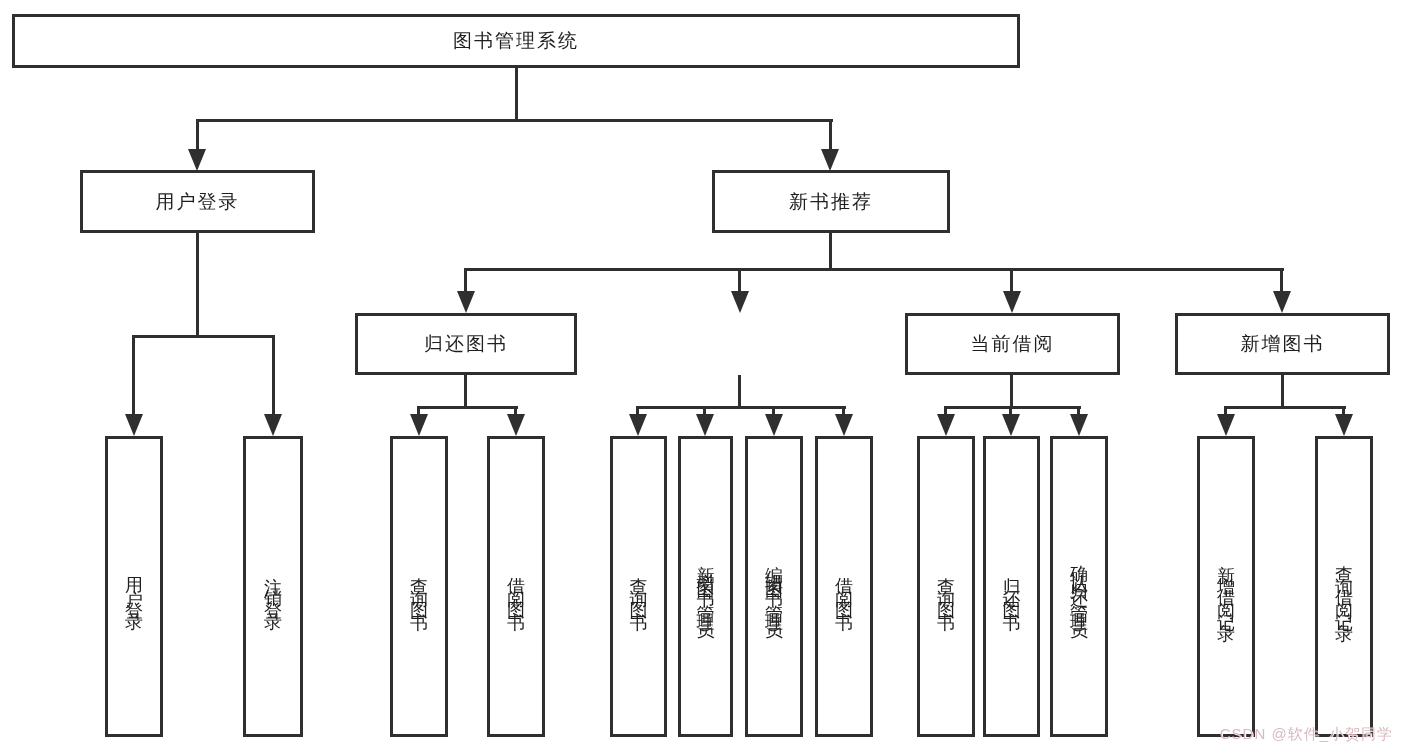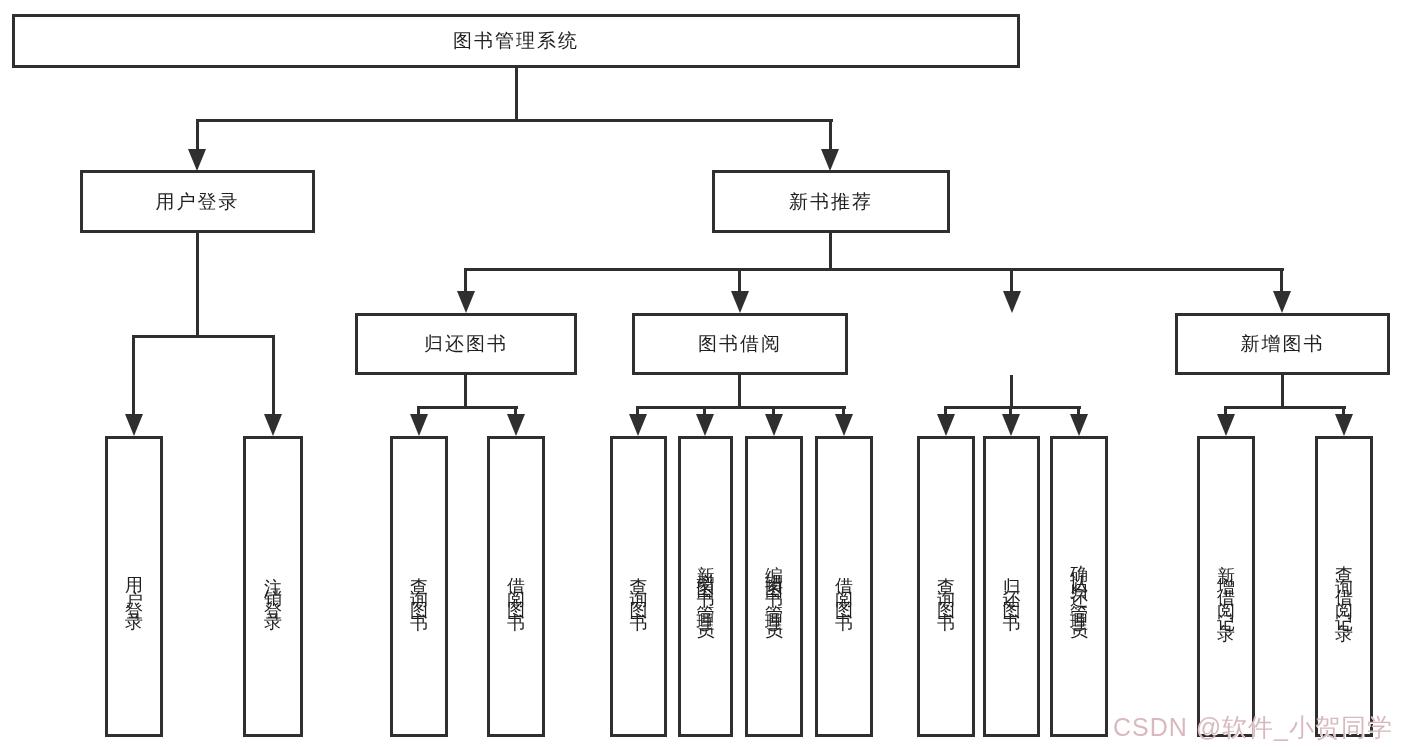--- a/index.html
+++ b/index.html
@@ -29,21 +29,21 @@
   .leaf.dense{letter-spacing:8px;}
   .vl{position:absolute;width:3px;background:var(--line);}
   .hl{position:absolute;height:3px;background:var(--line);}
   .ah{
     position:absolute;width:0;height:0;
     border-left:9px solid transparent;border-right:9px solid transparent;
     border-top:22px solid var(--line);
   }
   .watermark{
     position:absolute;right:12px;bottom:3px;
-    font-size:25px;letter-spacing:1px;color:var(--watermark-text);
+    font-size:15px;letter-spacing:1px;color:var(--watermark-text);
     text-shadow:1px 1px 0 #ffffff;z-index:5;white-space:nowrap;
   }
 </style>
 </head>
 <body>
 
 <div class="canvas">
 
   <div class="box" style="left:12px;top:14px;width:1008px;height:54px">
     <span>图书管理系统</span>
@@ -77,22 +77,22 @@
   <div class="vl" style="left:738px;top:268px;height:27px"></div>
   <div class="ah" style="left:731px;top:291px"></div>
   <div class="vl" style="left:1010px;top:268px;height:27px"></div>
   <div class="ah" style="left:1003px;top:291px"></div>
   <div class="vl" style="left:1280px;top:268px;height:27px"></div>
   <div class="ah" style="left:1273px;top:291px"></div>
 
   <div class="box" style="left:355px;top:313px;width:222px;height:62px">
     <span>归还图书</span>
   </div>
-  <div class="box" style="left:632px;top:313px;width:216px;height:62px">
-    <span>图书借阅</span>
+  <div class="box" style="left:905px;top:313px;width:215px;height:62px">
+    <span>当前借阅</span>
   </div>
   <div class="box" style="left:1175px;top:313px;width:215px;height:62px">
     <span>新增图书</span>
   </div>
 
   <div class="vl" style="left:464px;top:375px;height:33px"></div>
   <div class="hl" style="left:417px;top:406px;width:101px"></div>
   <div class="vl" style="left:417px;top:406px;height:10px"></div>
   <div class="ah" style="left:410px;top:414px"></div>
   <div class="vl" style="left:514px;top:406px;height:10px"></div>

